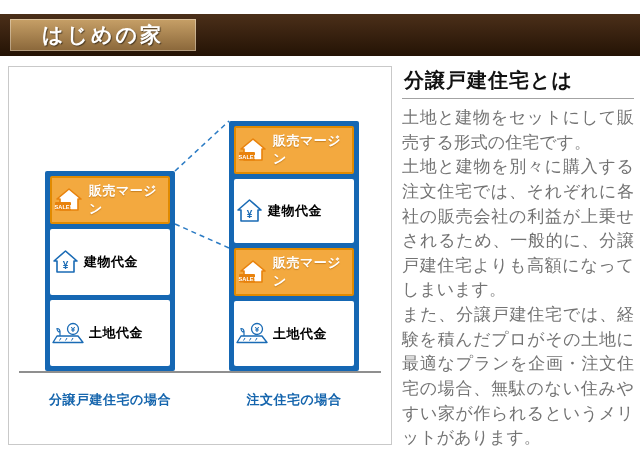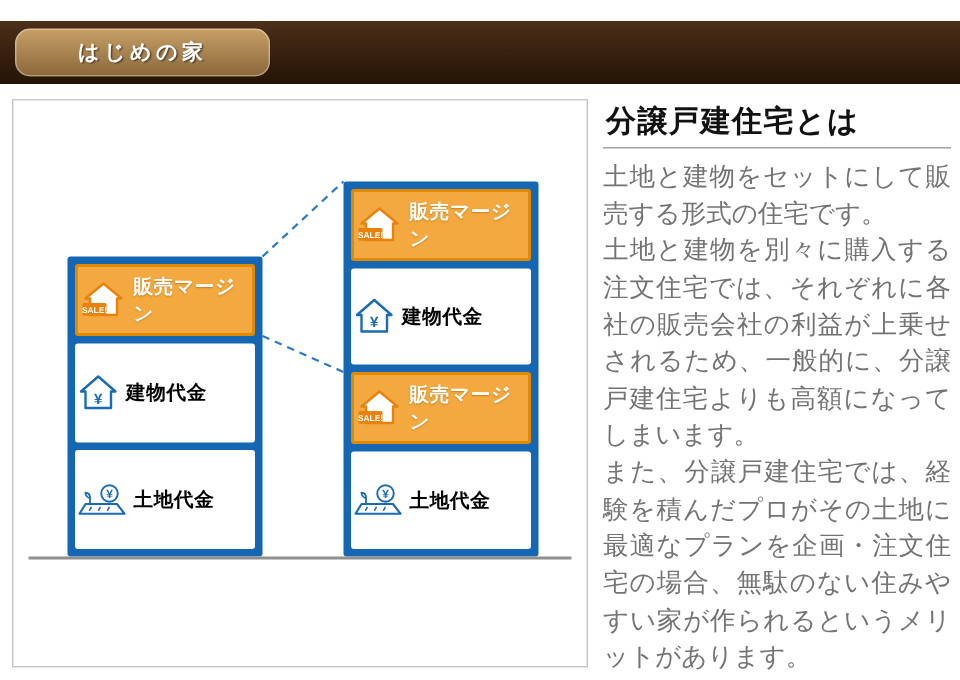--- a/index.html
+++ b/index.html
@@ -2,25 +2,25 @@
 <html><head>
 <meta charset="utf-8">
 <style>
   html,body{margin:0;padding:0;background:#fff;}
   body{width:640px;height:453px;position:relative;overflow:hidden;
        font-family:"Liberation Sans",sans-serif;-webkit-font-smoothing:antialiased;}
 
   
   .header{position:absolute;left:0;top:14px;width:640px;height:42px;
           background:linear-gradient(#4b2f19,#241305);display:flex;align-items:center;}
-  .brand{margin-left:10px;height:32px;display:flex;align-items:center;padding:0 42px;
+  .brand{margin-left:10px;height:32px;display:flex;align-items:center;padding:0 32px;
          background:linear-gradient(#c7a067,#8a673a);
          box-shadow:inset 0 0 0 1px rgba(255,255,255,.35);
          color:#fff;font-family:"Liberation Serif",serif;font-weight:bold;
-         font-size:14px;letter-spacing:3px;text-shadow:1px 1px 1px rgba(0,0,0,.5);border-radius:10px;}
+         font-size:21px;letter-spacing:3px;text-shadow:1px 1px 1px rgba(0,0,0,.5);}
   .header-title{color:#fff;font-family:"Liberation Serif",serif;font-weight:bold;
                 font-size:17px;margin-left:14px;letter-spacing:1px;}
 
   
   .panel{position:absolute;left:8px;top:66px;width:384px;height:379px;
          background:#fff;border:1px solid #c9c9c9;box-sizing:border-box;}
 
   .column{position:absolute;width:130px;background:#1567b3;border-radius:2px;
           padding:5px;box-sizing:border-box;display:flex;flex-direction:column;gap:5px;}
   .col-left{left:36px;top:104px;height:200px;}
@@ -132,20 +132,22 @@
         <text x="21" y="11.2" text-anchor="middle" font-size="8" font-weight="bold" fill="#1a6bb5">¥</text>
         <path d="M8 15 V10 M8 11 C6.5 11 5 9.5 5 7.5 C7 7.5 8 9 8 11" fill="none" stroke="#1a6bb5" stroke-width="1.2"></path>
         <path d="M5 15 H26 L31 21.5 H1 Z" fill="#fff" stroke="#1a6bb5" stroke-width="1.4" stroke-linejoin="round"></path>
         <path d="M9 17 L7.5 19.5 M15 17 L13.5 19.5 M21 17 L19.5 19.5" stroke="#1a6bb5" stroke-width="1"></path>
       </svg>
       <span class="lbl">土地代金</span>
     </div>
   </div>
 
   <div class="ground"></div>
+  <div class="caption cap-left">分譲戸建住宅の場合</div>
+  <div class="caption cap-right">注文住宅の場合</div>
 </div>
 
 <div class="side">
   <div class="side-heading">分譲戸建住宅とは</div>
   <div class="side-body">
     <p>土地と建物をセットにして販売する形式の住宅です。</p>
     <p>土地と建物を別々に購入する注文住宅では、それぞれに各社の販売会社の利益が上乗せされるため、一般的に、分譲戸建住宅よりも高額になってしまいます。</p>
     <p>また、分譲戸建住宅では、経験を積んだプロがその土地に最適なプランを企画・注文住宅の場合、無駄のない住みやすい家が作られるというメリットがあります。</p>
   </div>
 </div>

